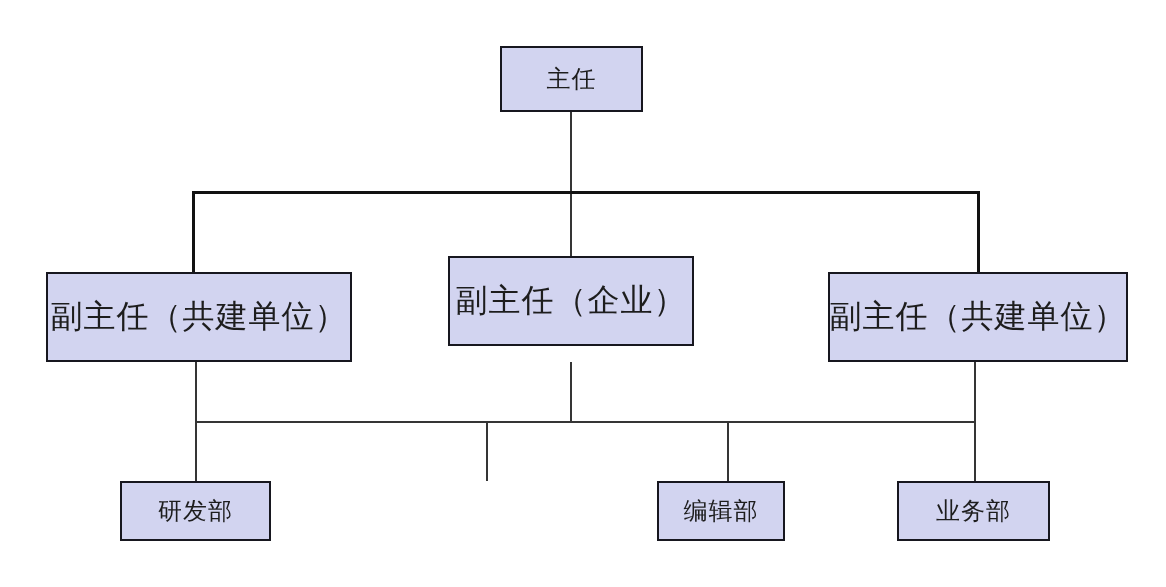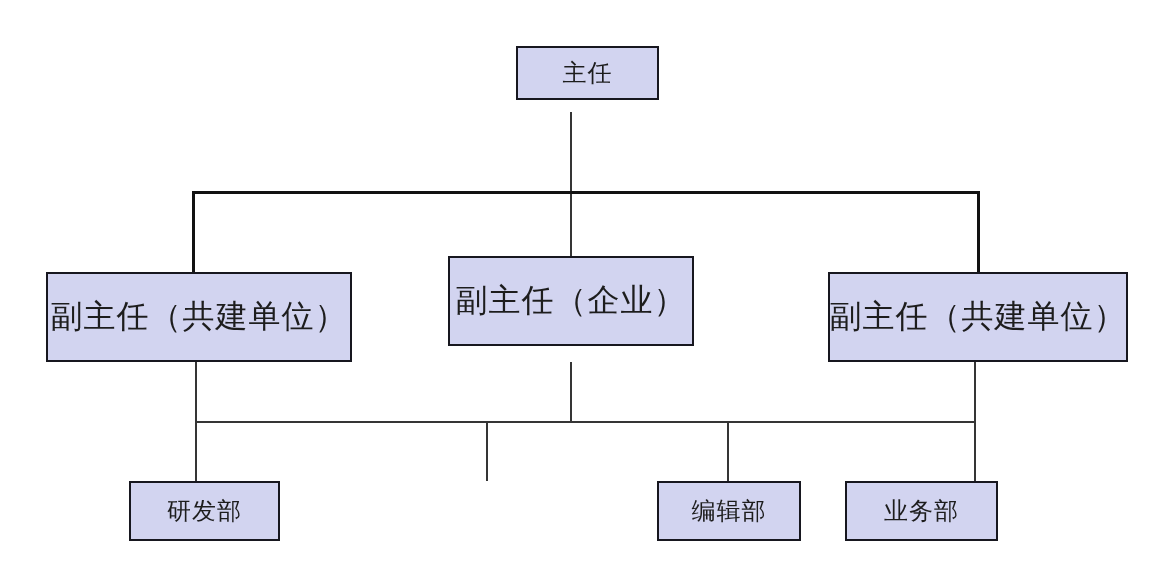--- a/index.html
+++ b/index.html
@@ -27,28 +27,28 @@
     text-align: center;
     white-space: nowrap;
     letter-spacing: 1px;
   }
   
   .node.root   { font-size: 24px; }
   .node.deputy { font-size: 32px; }
   .node.dept   { font-size: 24px; }
 
   
-  #node-director        { left: 500px; top: 46px;  width: 143px; height: 54px; margin-left: 16px; }
+  #node-director        { left: 500px; top: 46px;  width: 143px; height: 66px; }
   #node-deputy-left     { left: 46px;  top: 272px; width: 306px; height: 90px; }
   #node-deputy-center   { left: 448px; top: 256px; width: 246px; height: 90px; }
   #node-deputy-right    { left: 828px; top: 272px; width: 300px; height: 90px; }
-  #node-dept-rd         { left: 129px; top: 481px; width: 151px; height: 60px; }
+  #node-dept-rd         { left: 120px; top: 481px; width: 151px; height: 60px; }
   #node-dept-eng        { left: 410px; top: 481px; width: 153px; height: 60px; }
-  #node-dept-edit       { left: 657px; top: 481px; width: 144px; height: 60px; }
-  #node-dept-biz        { left: 845px; top: 481px; width: 153px; height: 60px; }
+  #node-dept-edit       { left: 657px; top: 481px; width: 128px; height: 60px; }
+  #node-dept-biz        { left: 897px; top: 481px; width: 153px; height: 60px; }
 
   
   .line {
     position: absolute;
     background: var(--connector, #353535);
   }
   .line.strong {
     background: var(--connector-strong, #121212);
   }
   #line-root-stub    { left: 570px; top: 112px; width: 2px;   height: 82px; }

